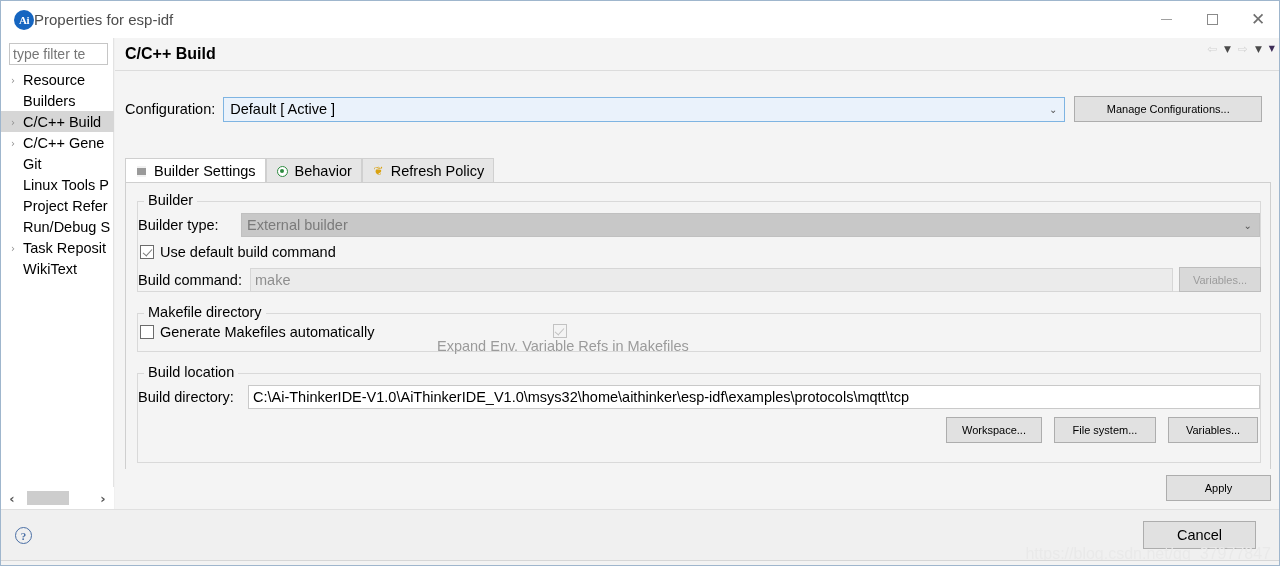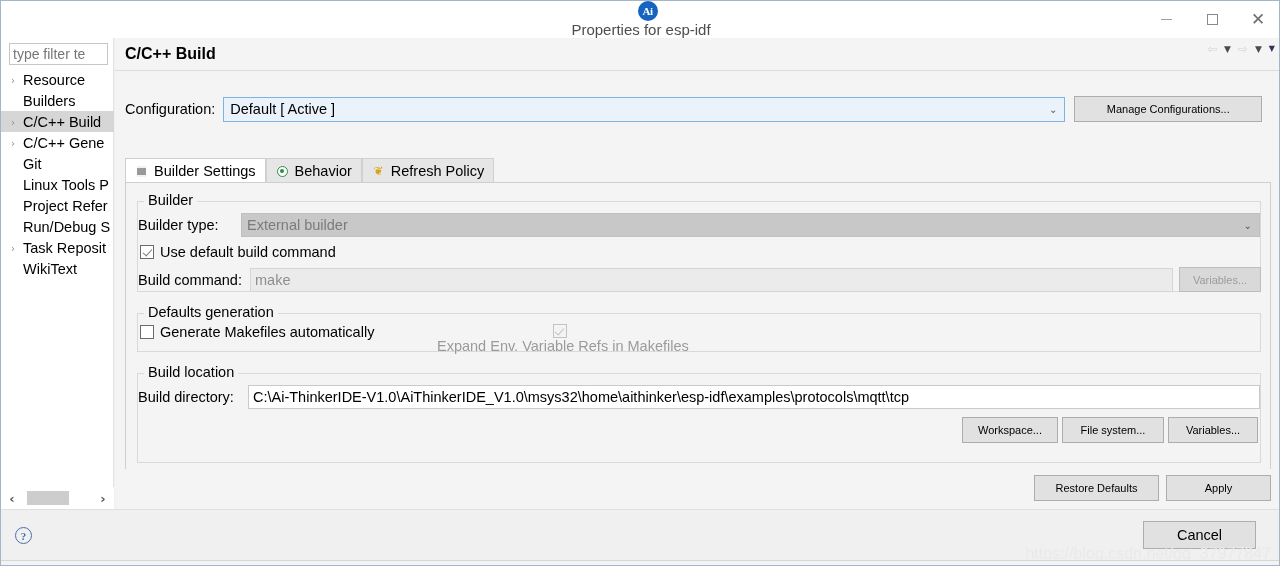--- a/index.html
+++ b/index.html
@@ -17,21 +17,21 @@
     background: #f0f0f0;
     border: 1px solid #9fb6cd;
     overflow: hidden;
   }
 
   
   .titlebar {
     position: absolute; top: 0; left: 0;
     width: 1280px; height: 37px;
     background: #ffffff;
-    display: flex; align-items: center; flex-direction: column;
+    display: flex; align-items: center;
   }
   .app-logo {
     width: 20px; height: 20px; margin-left: 13px;
     border-radius: 50%;
     background: #1565c0;
     color: #ffffff;
     font-size: 11px; font-weight: bold;
     display: flex; align-items: center; justify-content: center;
     letter-spacing: -0.5px;
     font-family: "Liberation Serif", serif;
@@ -455,49 +455,48 @@
         </div>
 
         <div style="position:absolute; left:0px; top:65px; width:1124px; display:flex; align-items:center;">
           <span class="field-label" style="width:112px;">Build command:</span>
           <div class="txt disabled" style="width:923px;">make</div>
           <div class="btn disabled" style="margin-left:6px; width:82px; height:25px;">Variables...</div>
         </div>
       </div>
 
       <div class="group" style="left:11px; top:130px; width:1124px; height:39px;">
-        <span class="group-title">Defaults generation</span>
+        <span class="group-title">Makefile directory</span>
         <div class="chk-row" style="position:absolute; left:2px; top:10px;">
           <span class="chk"></span>
           <span class="chk-label">Generate Makefiles automatically</span>
         </div>
         <div class="chk-row" style="position:absolute; left:299px; top:10px;flex-direction:column;">
           <span class="chk dis checked"></span>
           <span class="chk-label dis">Expand Env. Variable Refs in Makefiles</span>
         </div>
       </div>
 
       <div class="group" style="left:11px; top:190px; width:1124px; height:90px;">
         <span class="group-title">Build location</span>
         <div style="position:absolute; left:0px; top:11px; width:1124px; display:flex; align-items:center;">
           <span class="field-label" style="width:110px;">Build directory:</span>
           <div class="txt" style="width:1012px;">C:\Ai-ThinkerIDE-V1.0\AiThinkerIDE_V1.0\msys32\home\aithinker\esp-idf\examples\protocols\mqtt\tcp</div>
         </div>
-        <div style="position:absolute; right:2px; top:43px; display:flex; gap:4px;">
+        <div style="position:absolute; right:2px; top:43px; display:flex; gap:12px;">
           <div class="btn" style="width:96px;">Workspace...</div>
           <div class="btn" style="width:102px;">File system...</div>
           <div class="btn" style="width:90px;">Variables...</div>
         </div>
       </div>
 
     </div>
   </div>
 
   <div class="apply-bar">
-    <div class="btn" style="position:absolute; right:122px; top:6px; width:125px;">Restore Defaults</div>
     <div class="btn" style="position:absolute; right:10px; top:6px; width:105px;">Apply</div>
   </div>
 
   <div class="bottom-bar">
     <div class="help-icon">?</div>
     <div class="btn-cancel">Cancel</div>
     <div class="watermark">https://blog.csdn.net/qq_37977847</div>
   </div>
 
   <div class="bottombleed"></div>

